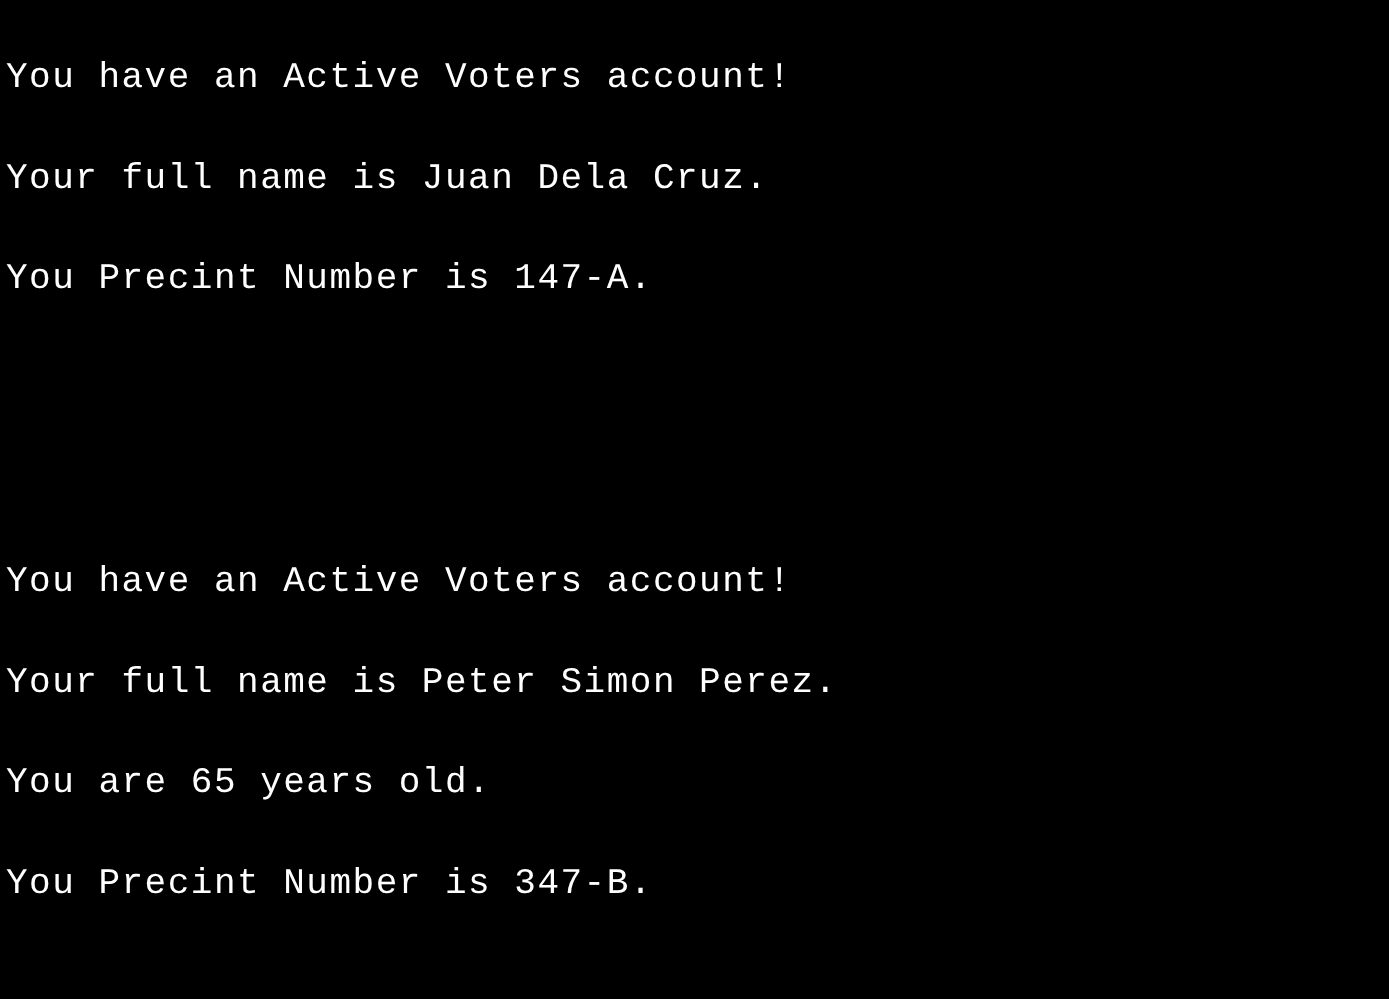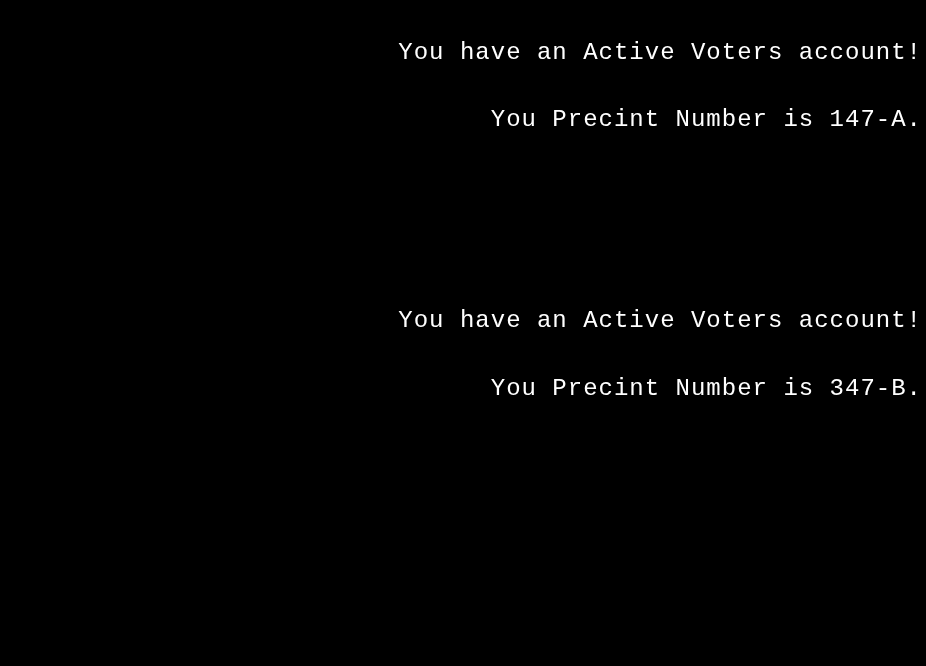--- a/index.html
+++ b/index.html
@@ -14,32 +14,34 @@
       height: 666px;
       overflow: hidden;
       letter-spacing: 1px;
     }
     .console {
       padding: 2px 4px;
       white-space: pre;
     }
     .line {
       display: block;
-      text-align: right;
     }
   </style>
 </head>
 <body>
 
 <div class="console">
 <span class="line">You have an Active Voters account!</span>
+<span class="line">Your full name is Juan Dela Cruz.</span>
 <span class="line">You Precint Number is 147-A.</span>
 <span class="line">&nbsp;</span>
 <span class="line">&nbsp;</span>
 <span class="line">You have an Active Voters account!</span>
+<span class="line">Your full name is Peter Simon Perez.</span>
+<span class="line">You are 65 years old.</span>
 <span class="line">You Precint Number is 347-B.</span>
 
 
 
 
 
 
 
 
 

